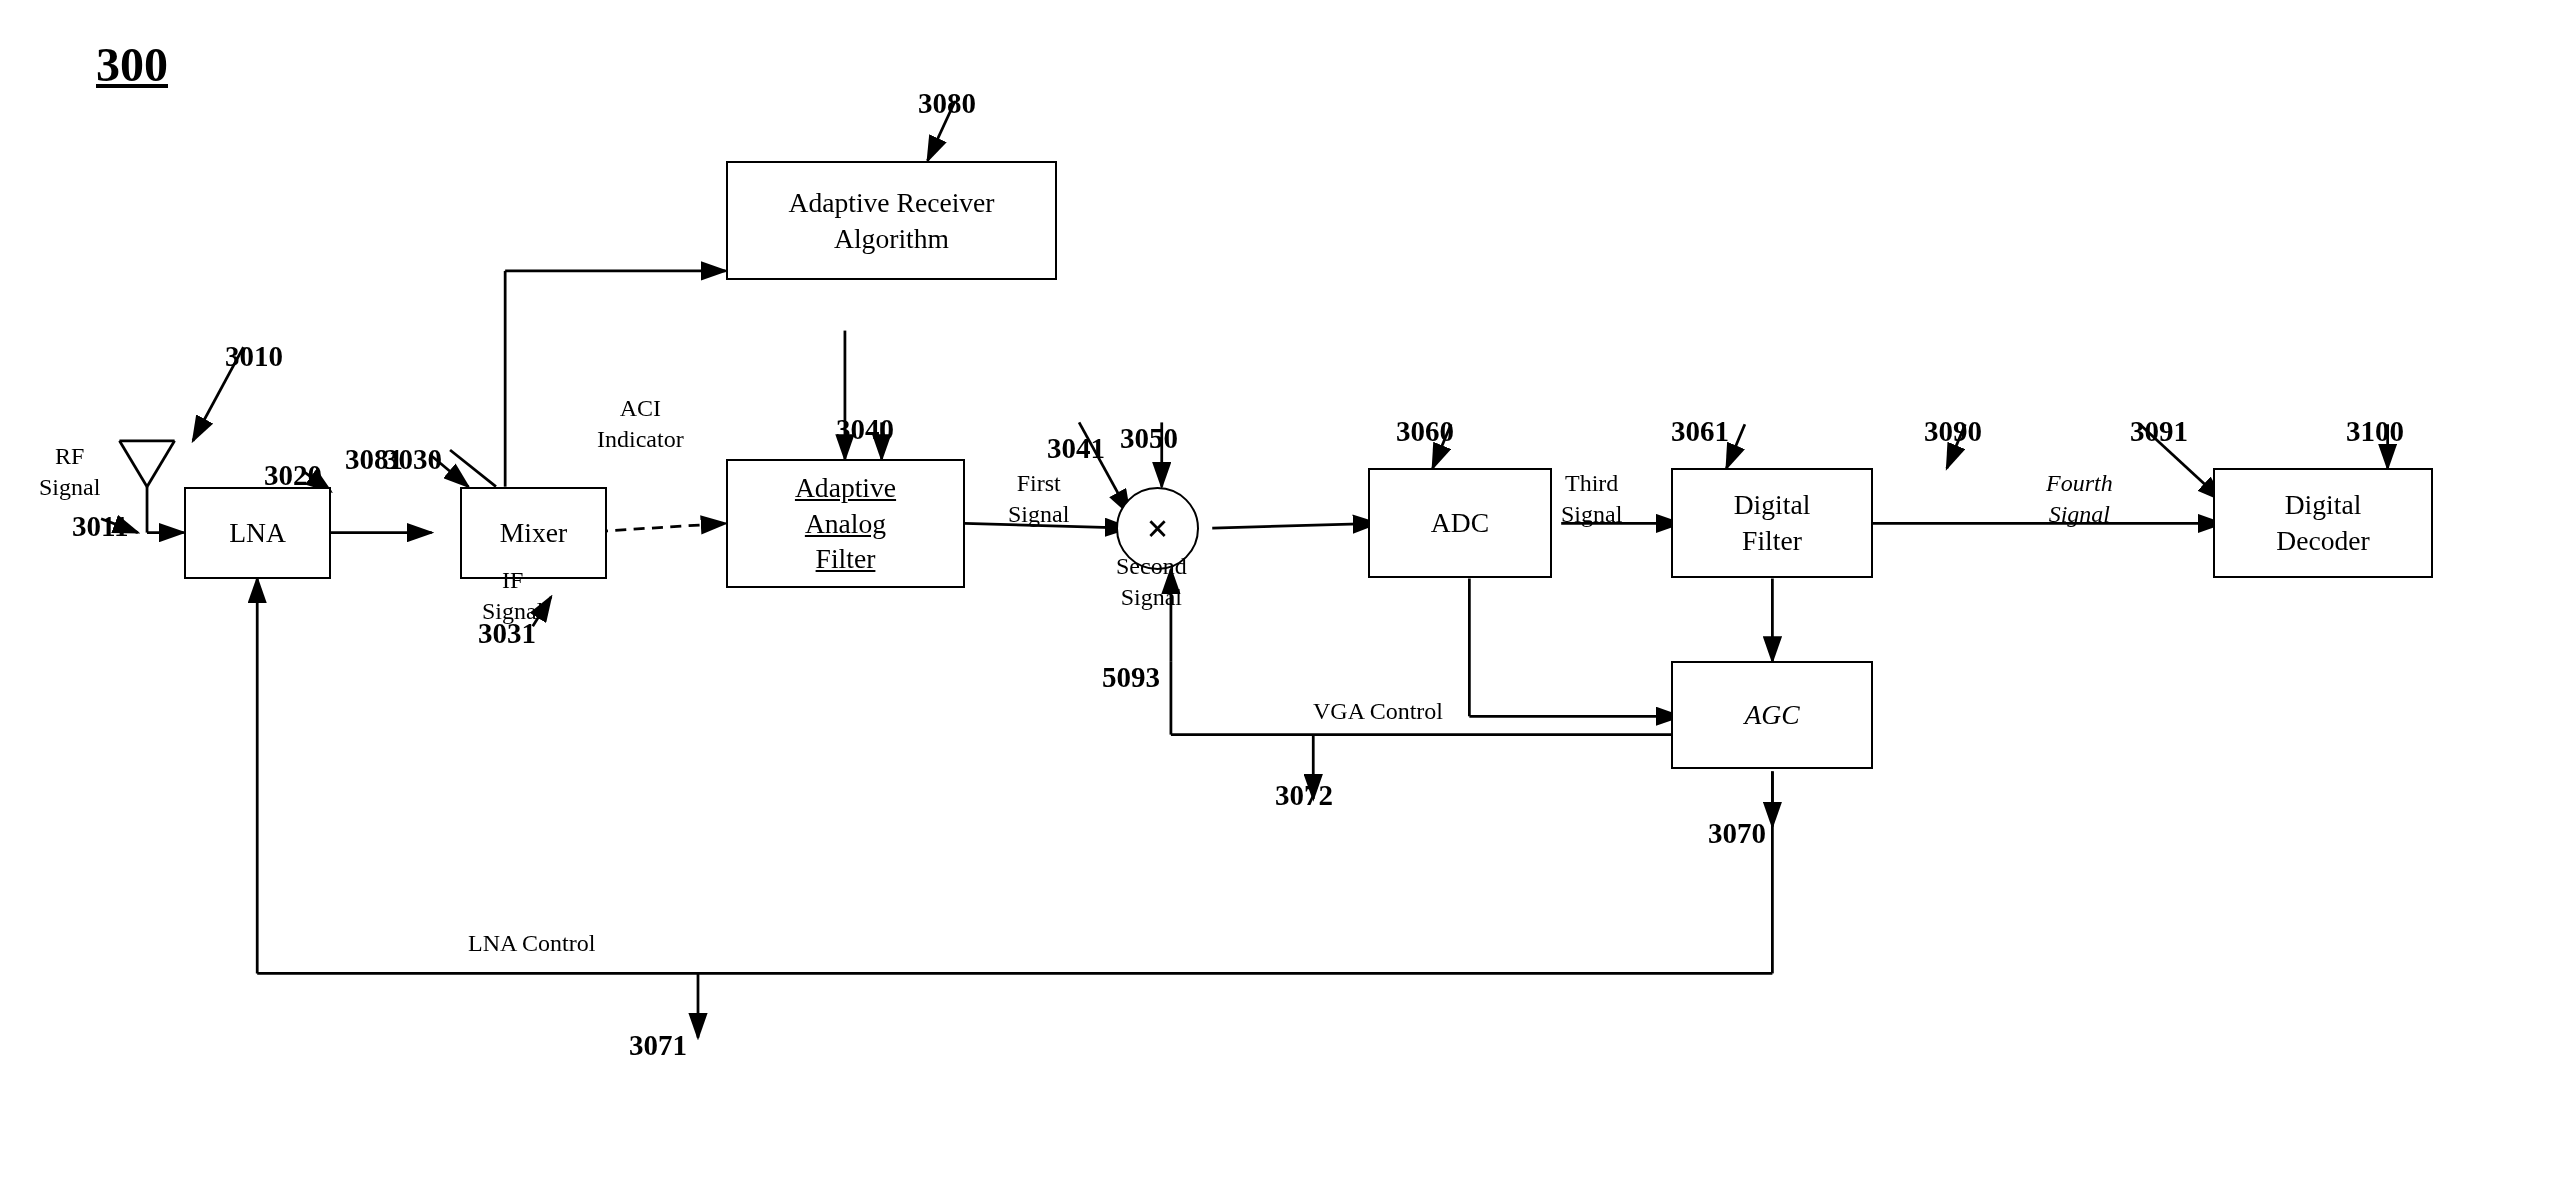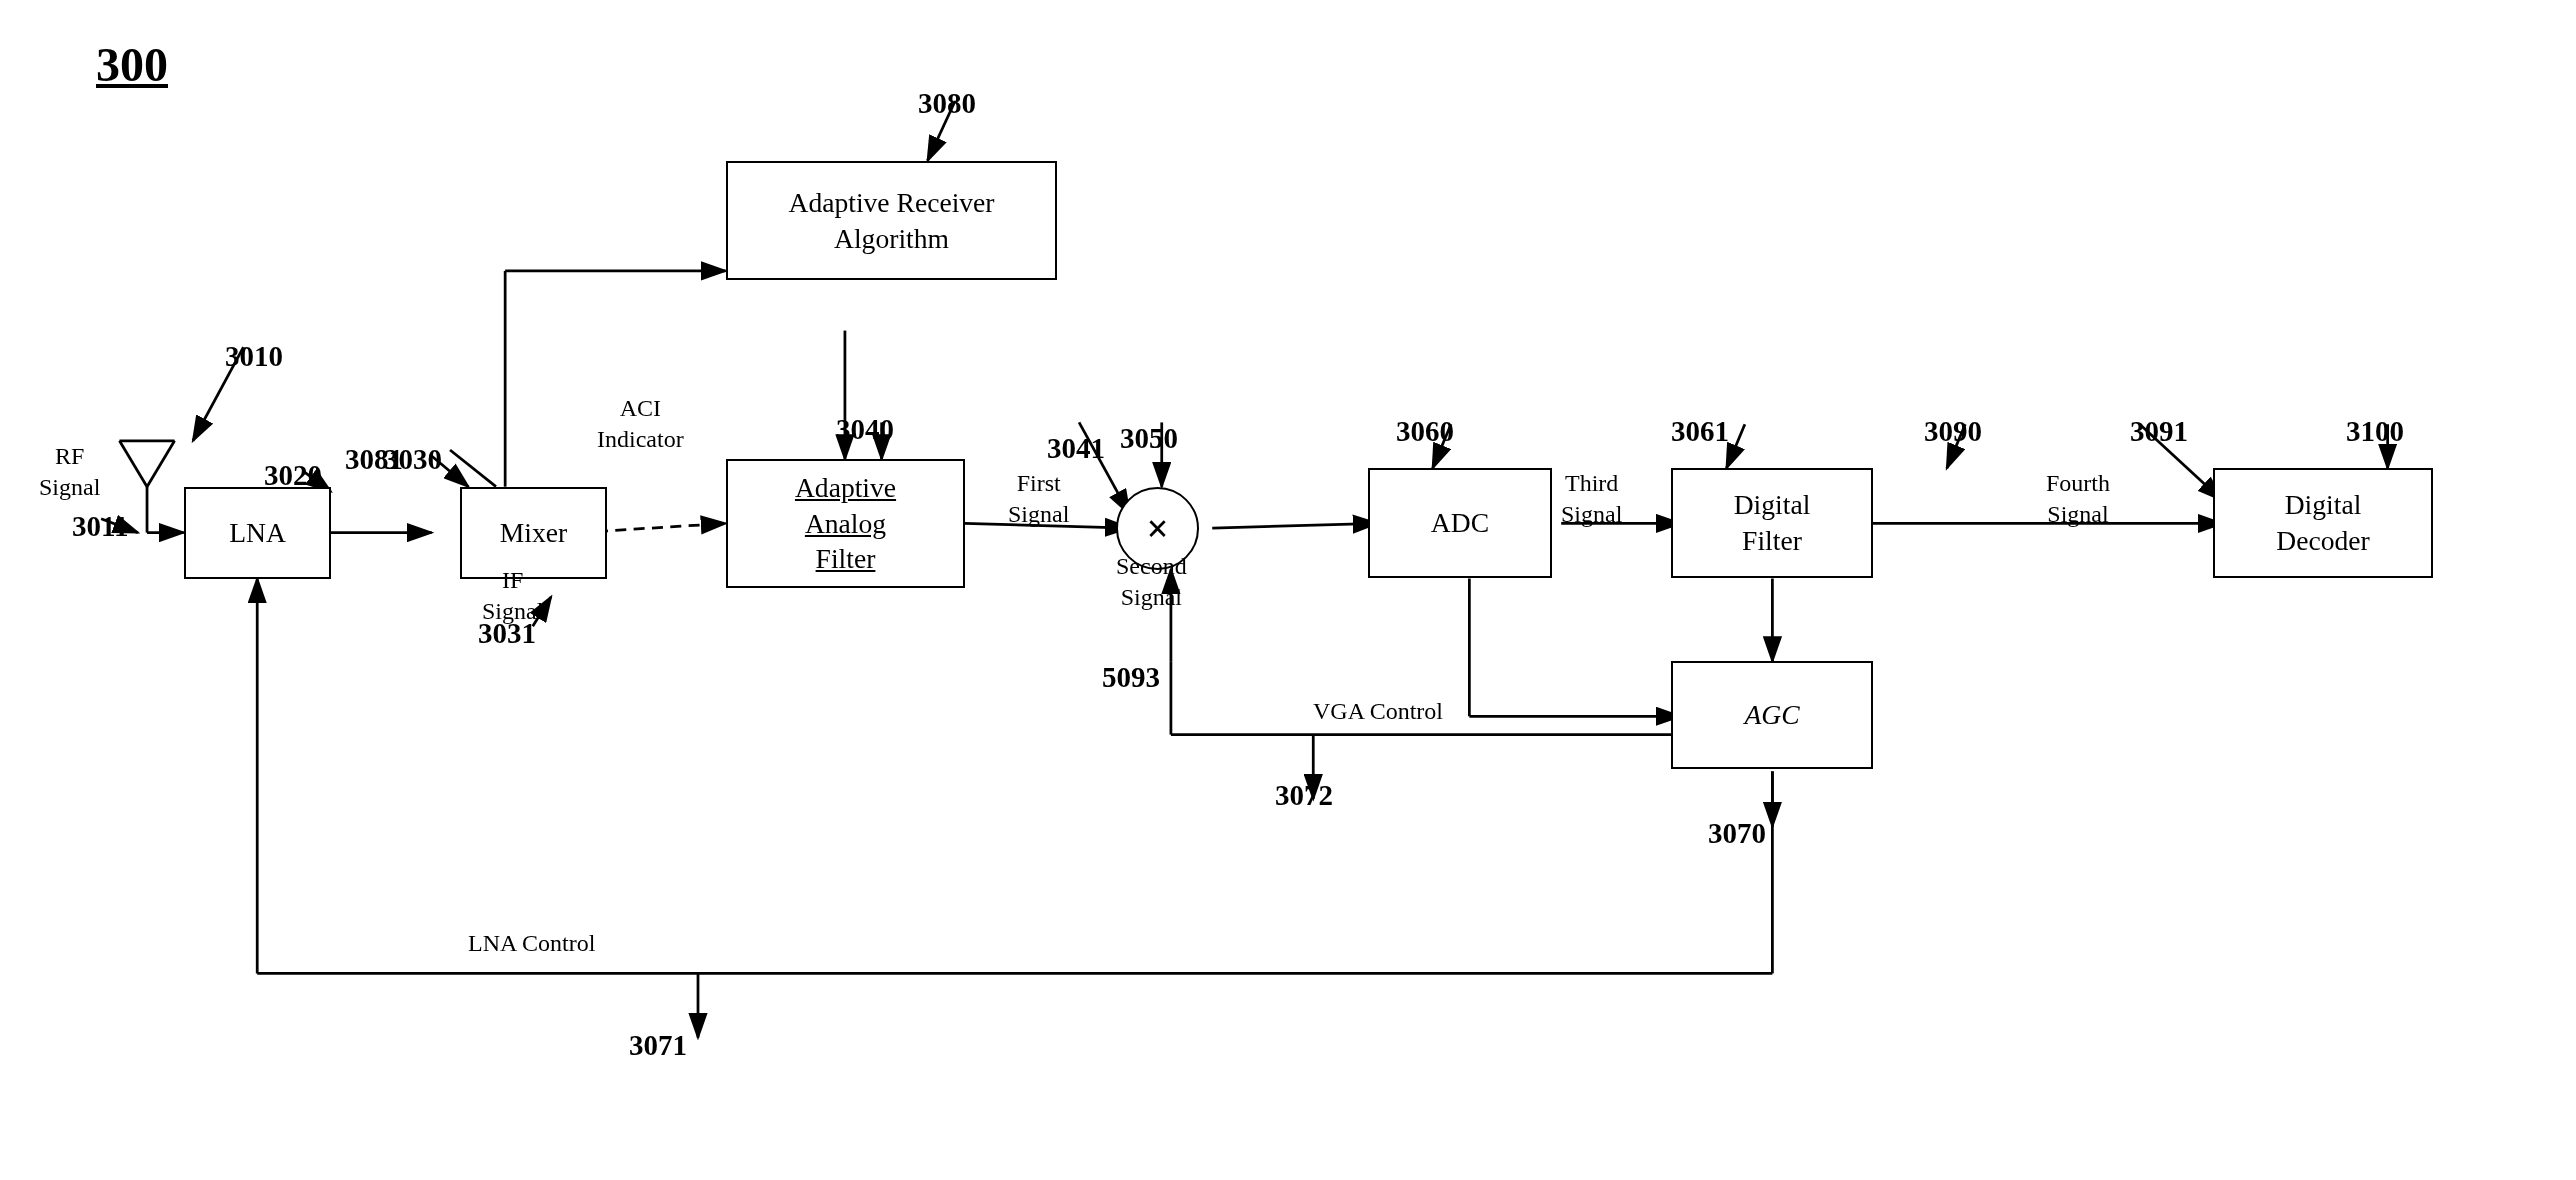--- a/index.html
+++ b/index.html
@@ -214,18 +214,18 @@
   <div class="ref-num" style="left:1924px; top:415px;">3090</div>
   <div class="ref-num" style="left:2094px; top:415px;margin-left:36px;">3091</div>
   <div class="ref-num" style="left:2346px; top:415px;">3100</div>
 
   <div class="signal-label" style="left:39px; top:441px;">RF<br>Signal</div>
   <div class="signal-label" style="left:482px; top:565px;">IF<br>Signal</div>
   <div class="signal-label" style="left:597px; top:393px;">ACI<br>Indicator</div>
   <div class="signal-label" style="left:1008px; top:468px;">First<br>Signal</div>
   <div class="signal-label" style="left:1116px; top:551px;">Second<br>Signal</div>
   <div class="signal-label" style="left:1561px; top:468px;">Third<br>Signal</div>
-  <div class="signal-label" style="left:2046px; top:468px;">Fourth<br>Signal</div>
+  <div class="signal-label" style="left:2046px; top:468px;font-style:italic;">Fourth<br>Signal</div>
   <div class="signal-label" style="left:1313px; top:696px;">VGA Control</div>
   <div class="signal-label" style="left:468px; top:928px;">LNA Control</div>
 
 </div>
 
 
 </body></html>

